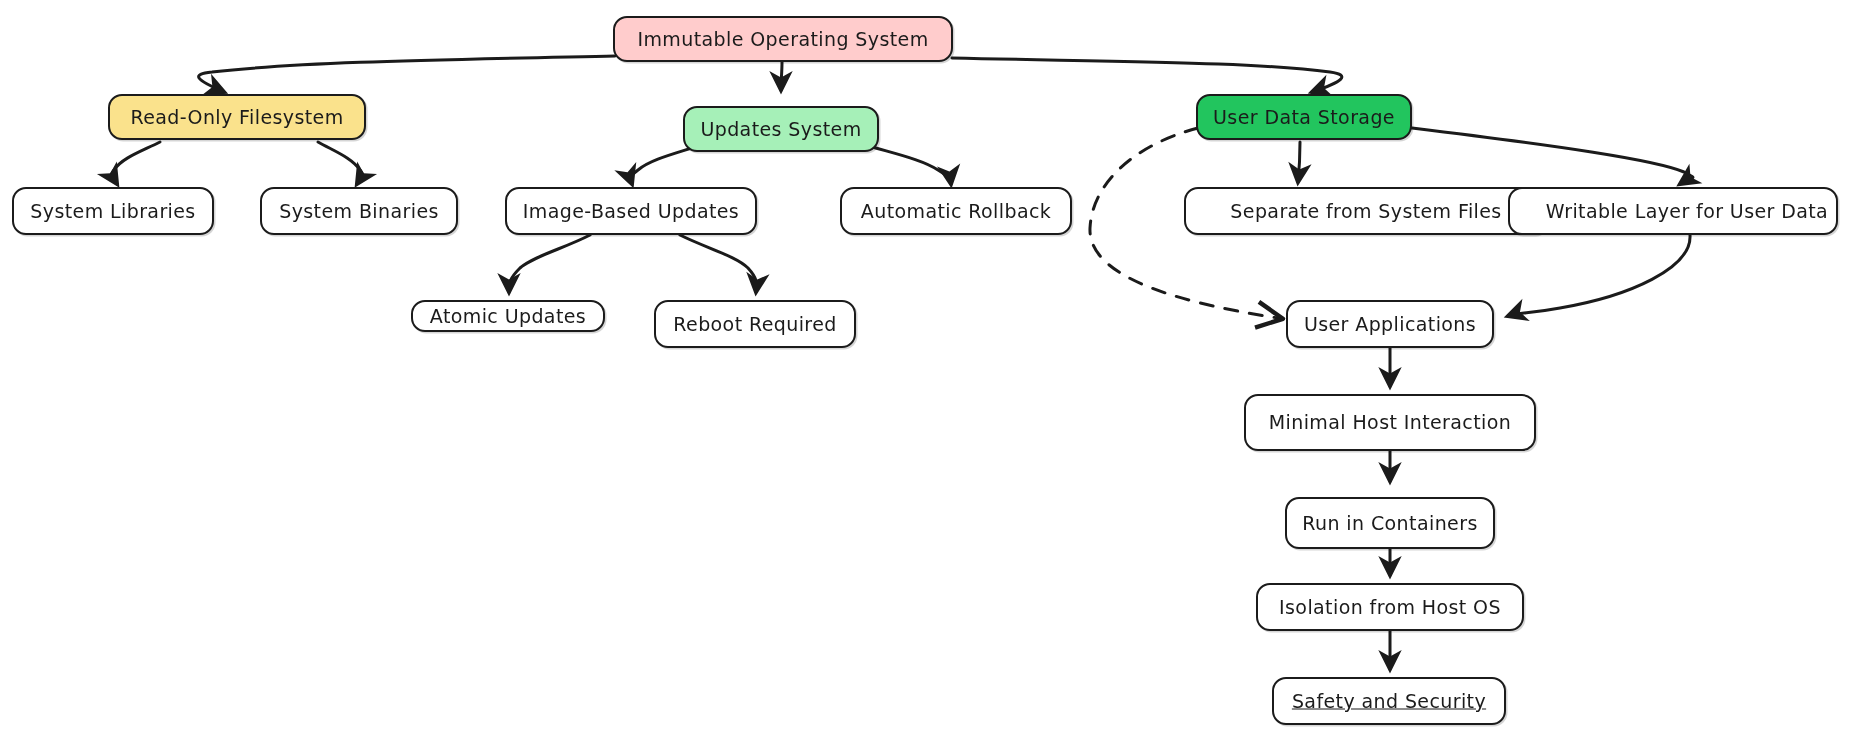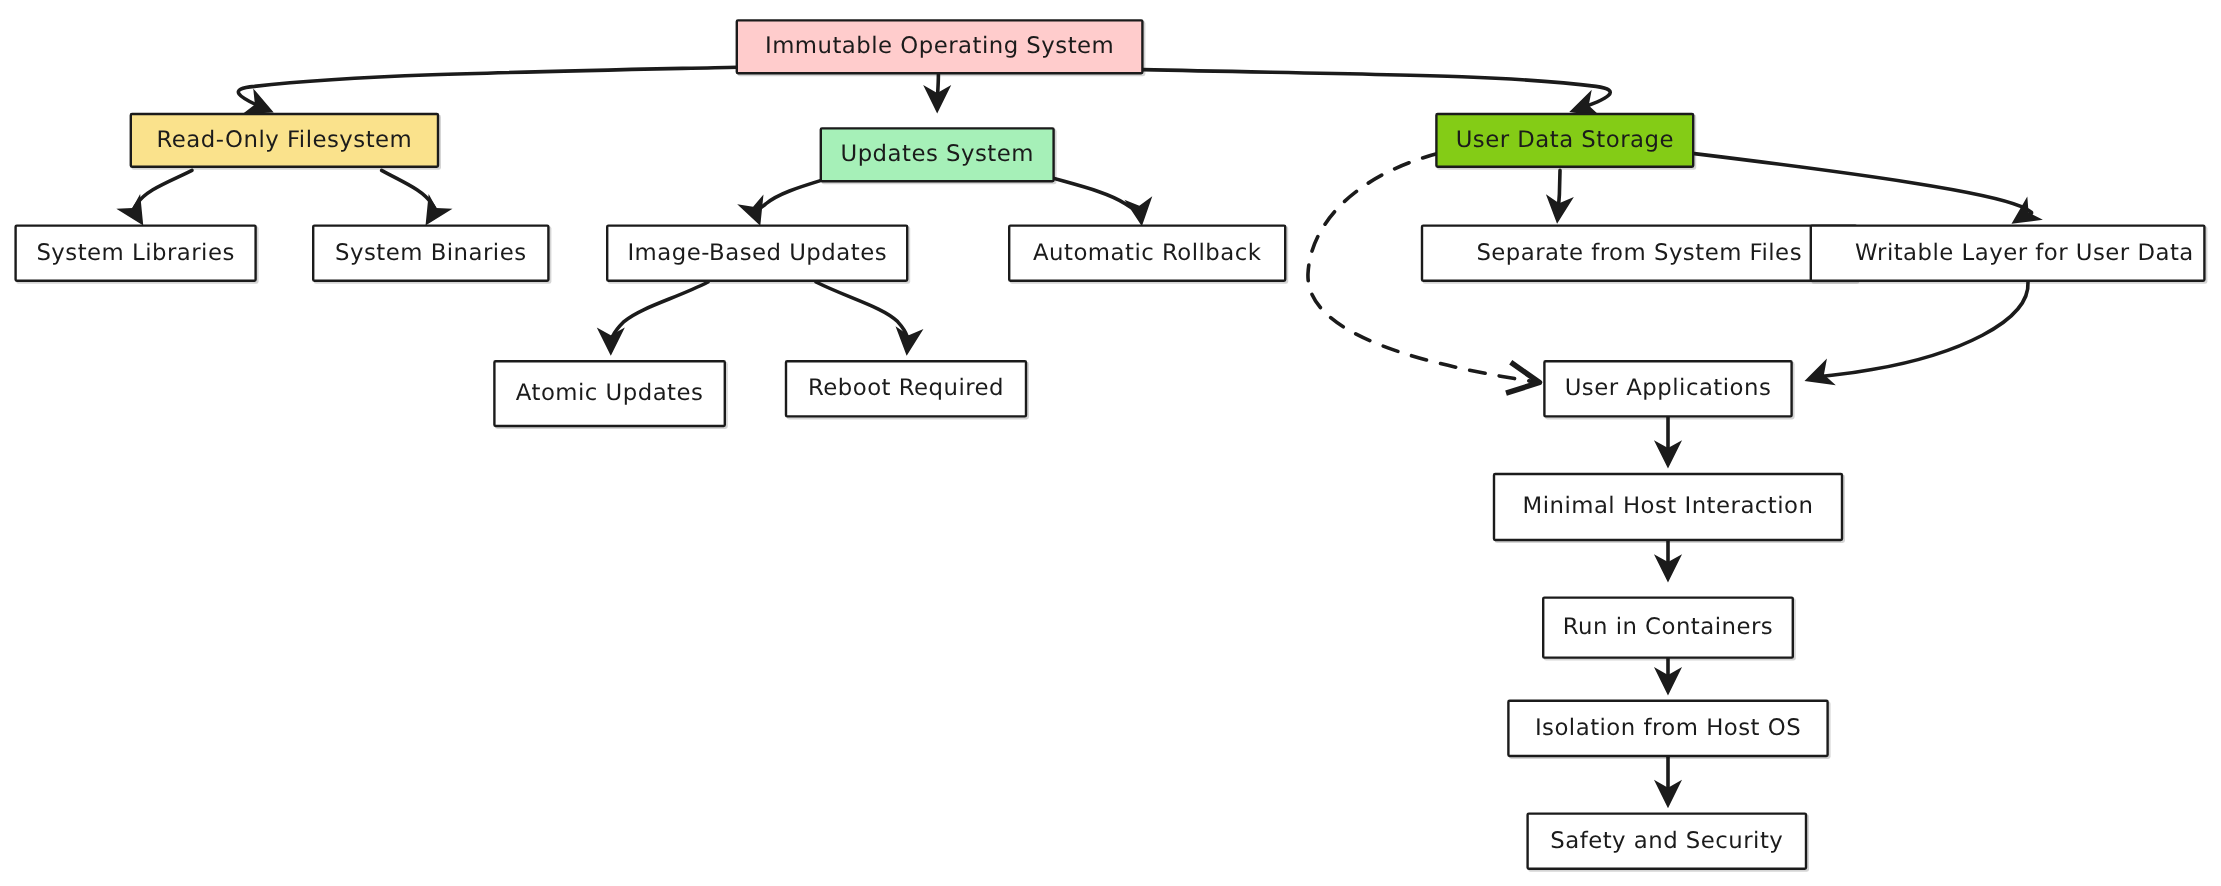--- a/index.html
+++ b/index.html
@@ -25,40 +25,40 @@
     height: 738px;
     pointer-events: none;
   }
   .node {
     position: absolute;
     box-sizing: border-box;
     display: flex;
     align-items: center;
     justify-content: center;
     border: 2.4px solid #1b1b1b;
-    border-radius: 2px;
+    border-radius: 14px;
     background: #ffffff;
     color: #1b1b1b;
     font-family: "DejaVu Sans", sans-serif;
     font-size: 19px;
     letter-spacing: 0.4px;
     white-space: nowrap;
     z-index: 5;
     box-shadow: 1.5px 1.5px 0 rgba(20,20,20,0.18);
   }
   .node .label {
     display: block;
     padding: 0 10px;
     line-height: 1;
     transform: translateY(-0.5px);
   }
   .n-pink   { background: #ffcccc; }
   .n-yellow { background: #fae28c; }
   .n-green  { background: #a6f0b8; }
-  .n-blue   { background: #84cc16; }
+  .n-blue   { background: #22c55e; }
 </style>
 </head>
 <body>
 
 <div id="canvas">
 
   <svg id="edges" viewBox="0 0 1851 738" xmlns="http://www.w3.org/2000/svg">
     <defs>
       <marker id="arrow" viewBox="0 0 12 12" refX="9" refY="6" markerWidth="9" markerHeight="9" orient="auto-start-reverse">
         <path d="M0.5,0.8 L11,6 L0.5,11.2 L3.4,6 Z" fill="#1b1b1b"></path>
@@ -139,21 +139,21 @@
   </div>
 
   <div class="node" style="left:1137px; top:187px; width:364px; height:48px;margin-left:47px;">
     <span class="label">Separate from System Files</span>
   </div>
 
   <div class="node" style="left:1508px; top:187px; width:330px; height:48px;padding-left:28px;">
     <span class="label">Writable Layer for User Data</span>
   </div>
 
-  <div class="node" style="left:411px; top:300px; width:194px; height:56px;">
+  <div class="node" style="left:411px; top:300px; width:194px; height:32px;">
     <span class="label">Atomic Updates</span>
   </div>
 
   <div class="node" style="left:654px; top:300px; width:202px; height:48px;">
     <span class="label">Reboot Required</span>
   </div>
 
   <div class="node" style="left:1286px; top:300px; width:208px; height:48px;">
     <span class="label">User Applications</span>
   </div>
@@ -163,17 +163,17 @@
   </div>
 
   <div class="node" style="left:1285px; top:461px; width:210px; height:52px;margin-top:36px;">
     <span class="label">Run in Containers</span>
   </div>
 
   <div class="node" style="left:1256px; top:583px; width:268px; height:48px;">
     <span class="label">Isolation from Host OS</span>
   </div>
 
-  <div class="node" style="left:1272px; top:677px; width:234px; height:48px;">
+  <div class="node" style="left:1272px; top:677px; width:234px; height:48px;text-decoration:underline;">
     <span class="label">Safety and Security</span>
   </div>
 
 </div>
 
 </body></html>

